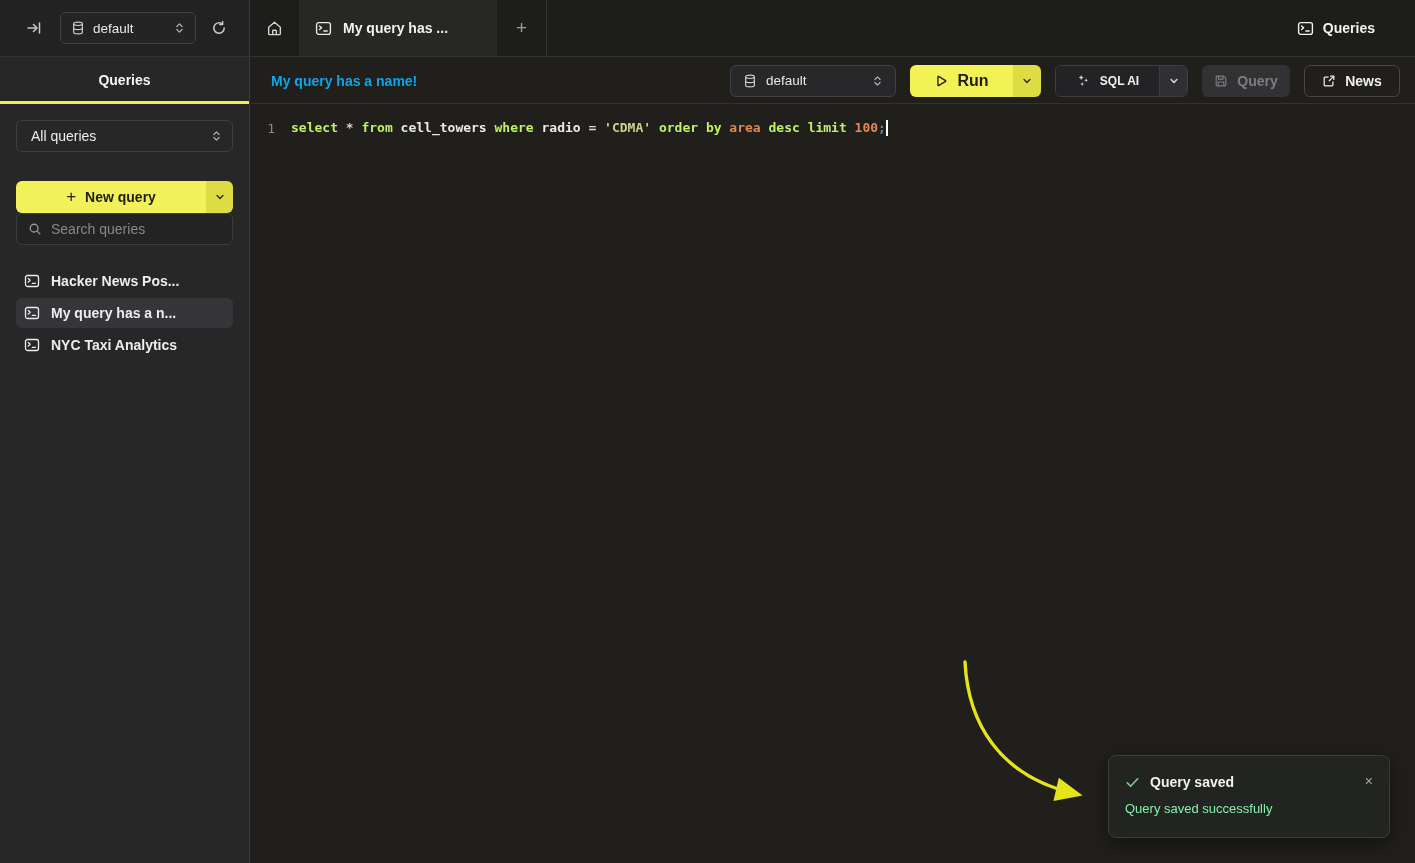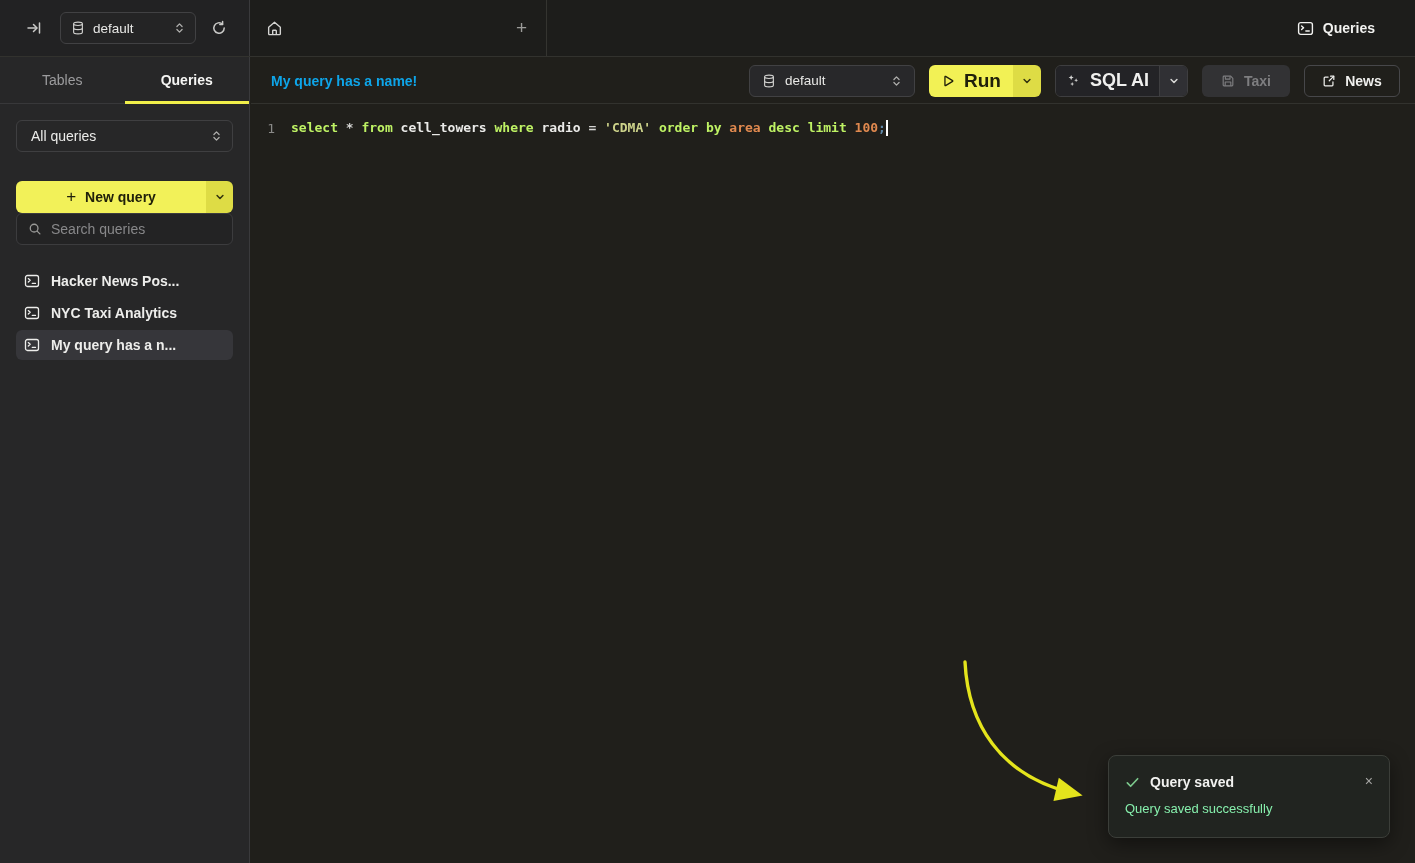--- a/index.html
+++ b/index.html
@@ -114,30 +114,30 @@
   }
   .main-title { font-size: 14px; font-weight: 700; color: #0ea5e9; }
   .header-actions { margin-left: auto; display: flex; align-items: center; gap: 14px; }
   .hdr-db {
     width: 166px; height: 32px; border: 1px solid #414143; border-radius: 6px;
     background: #28282a; display: flex; align-items: center; gap: 9px; padding: 0 12px; cursor: pointer;
   }
   .hdr-db .lbl { flex: 1; font-size: 13.5px; color: #e8e8e6; }
   .split-btn { height: 32px; border-radius: 6px; overflow: hidden; display: flex; cursor: pointer; }
   .run-btn .main-part {
-    width: 84px; background: #f2f155; display: flex; align-items: center; justify-content: center;
-    gap: 9px; color: #20200a; font-size: 19px; font-weight: 600;
+    width: 103px; background: #f2f155; display: flex; align-items: center; justify-content: center;
+    gap: 9px; color: #20200a; font-size: 16px; font-weight: 600;
   }
   .run-btn .caret-part {
     width: 28px; background: #dedc45; display: flex; align-items: center; justify-content: center; color: #33330f;
   }
   .sqlai-btn { border: 1px solid #3e3e40; }
   .sqlai-btn .main-part {
     width: 103px; background: #232326; display: flex; align-items: center; justify-content: center;
-    gap: 9px; color: #f0f0ee; font-size: 18px; font-weight: 600;
+    gap: 9px; color: #f0f0ee; font-size: 12px; font-weight: 600;
   }
   .sqlai-btn .caret-part {
     width: 28px; background: #303034; display: flex; align-items: center; justify-content: center;
     color: #d8d8d6; border-left: 1px solid #3e3e40;
   }
   .save-btn {
     width: 88px; height: 32px; border: none; border-radius: 6px; background: #323234;
     display: flex; align-items: center; justify-content: center; gap: 9px;
     color: #7e7e80; font-size: 14px; font-weight: 600; cursor: default;
   }
@@ -221,40 +221,49 @@
 
   <div class="home-cell">
     <span>
       <svg width="17" height="17" viewBox="0 0 16 16" fill="none" stroke="currentColor" stroke-width="1.3" stroke-linejoin="round">
         <path d="M2.5 6.8L8 2.2l5.5 4.6V13a.8.8 0 0 1-.8.8H3.3a.8.8 0 0 1-.8-.8V6.8z"></path>
         <path d="M6.3 13.8v-3.6a.6.6 0 0 1 .6-.6h2.2a.6.6 0 0 1 .6.6v3.6"></path>
       </svg>
     </span>
   </div>
 
+  <div class="tab-active">
+    <span>
+      <svg width="17" height="17" viewBox="0 0 16 16" fill="none" stroke="#e8e8e6" stroke-width="1.3" stroke-linecap="round" stroke-linejoin="round">
+        <rect x="1.5" y="2.5" width="13" height="11" rx="2"></rect>
+        <path d="M4.3 5.6l1.9 1.7-1.9 1.7"></path>
+          <path d="M8.3 10.4h3.2"></path>
+      </svg>
+    </span>
+    <span class="lbl">My query has ...</span>
+  </div>
 
   <div class="newtab-cell">
     <span>+</span>
   </div>
 
   <div class="topbar-queries">
     <span>
       <svg width="17" height="17" viewBox="0 0 16 16" fill="none" stroke="#f2f2f0" stroke-width="1.3" stroke-linecap="round" stroke-linejoin="round">
         <rect x="1.5" y="2.5" width="13" height="11" rx="2"></rect>
         <path d="M4.3 5.6l1.9 1.7-1.9 1.7"></path>
           <path d="M8.3 10.4h3.2"></path>
       </svg>
     </span>
     <span class="lbl">Queries</span>
   </div>
 </div>
 
 <div class="sidebar">
   <div class="side-tabs">
-    <div class="side-tab">Tables</div>
     <div class="side-tab active">Queries</div>
   </div>
   <div class="side-body">
     <div class="select-box">
       <span class="lbl">All queries</span>
       <span>
         <svg width="11" height="12" viewBox="0 0 12 14" fill="none" stroke="#aeaeac" stroke-width="1.5" stroke-linecap="round" stroke-linejoin="round">
           <path d="M3 5.2L6 2.2l3 3"></path>
             <path d="M3 8.8l3 3 3-3"></path>
         </svg>
@@ -290,40 +299,40 @@
     <span>
       <svg width="16" height="16" viewBox="0 0 16 16" fill="none" stroke="#ededeb" stroke-width="1.3" stroke-linecap="round" stroke-linejoin="round">
         <rect x="1.5" y="2.5" width="13" height="11" rx="2"></rect>
         <path d="M4.3 5.6l1.9 1.7-1.9 1.7"></path>
               <path d="M8.3 10.4h3.2"></path>
       </svg>
     </span>
     <span class="lbl">Hacker News Pos...</span>
   </div>
 
-  <div class="query-item">
+  <div class="query-item selected">
     <span>
       <svg width="16" height="16" viewBox="0 0 16 16" fill="none" stroke="#ededeb" stroke-width="1.3" stroke-linecap="round" stroke-linejoin="round">
         <rect x="1.5" y="2.5" width="13" height="11" rx="2"></rect>
         <path d="M4.3 5.6l1.9 1.7-1.9 1.7"></path>
               <path d="M8.3 10.4h3.2"></path>
       </svg>
     </span>
-    <span class="lbl">NYC Taxi Analytics</span>
-  </div>
-
-  <div class="query-item selected">
+    <span class="lbl">My query has a n...</span>
+  </div>
+
+  <div class="query-item">
     <span>
       <svg width="16" height="16" viewBox="0 0 16 16" fill="none" stroke="#ededeb" stroke-width="1.3" stroke-linecap="round" stroke-linejoin="round">
         <rect x="1.5" y="2.5" width="13" height="11" rx="2"></rect>
         <path d="M4.3 5.6l1.9 1.7-1.9 1.7"></path>
               <path d="M8.3 10.4h3.2"></path>
       </svg>
     </span>
-    <span class="lbl">My query has a n...</span>
+    <span class="lbl">NYC Taxi Analytics</span>
   </div>
 </div>
   </div>
 </div>
 
 <div class="main">
   <div class="main-header">
     <span class="main-title">My query has a name!</span>
     <div class="header-actions">
 
@@ -383,21 +392,21 @@
       </div>
 
       <button class="save-btn" disabled="">
         <span>
           <svg width="14" height="14" viewBox="0 0 16 16" fill="none" stroke="#7e7e80" stroke-width="1.3" stroke-linejoin="round">
             <path d="M2.5 3.5a1 1 0 0 1 1-1h7.6l2.4 2.4v7.6a1 1 0 0 1-1 1h-9a1 1 0 0 1-1-1v-9z"></path>
             <path d="M5 2.8v3h5.3v-3"></path>
               <path d="M4.8 13.3V9.2h6.4v4.1"></path>
           </svg>
         </span>
-        <span>Taxi</span>
+        <span>Query</span>
       </button>
 
       <button class="share-btn">
         <span>
           <svg width="14" height="14" viewBox="0 0 16 16" fill="none" stroke="#f0f0ee" stroke-width="1.4" stroke-linecap="round" stroke-linejoin="round">
             <path d="M12.5 9v3.5a1 1 0 0 1-1 1h-8a1 1 0 0 1-1-1v-8a1 1 0 0 1 1-1H7"></path>
             <path d="M9.8 2.5h3.7v3.7"></path>
               <path d="M13.3 2.7L8.3 7.7"></path>
           </svg>
         </span>

